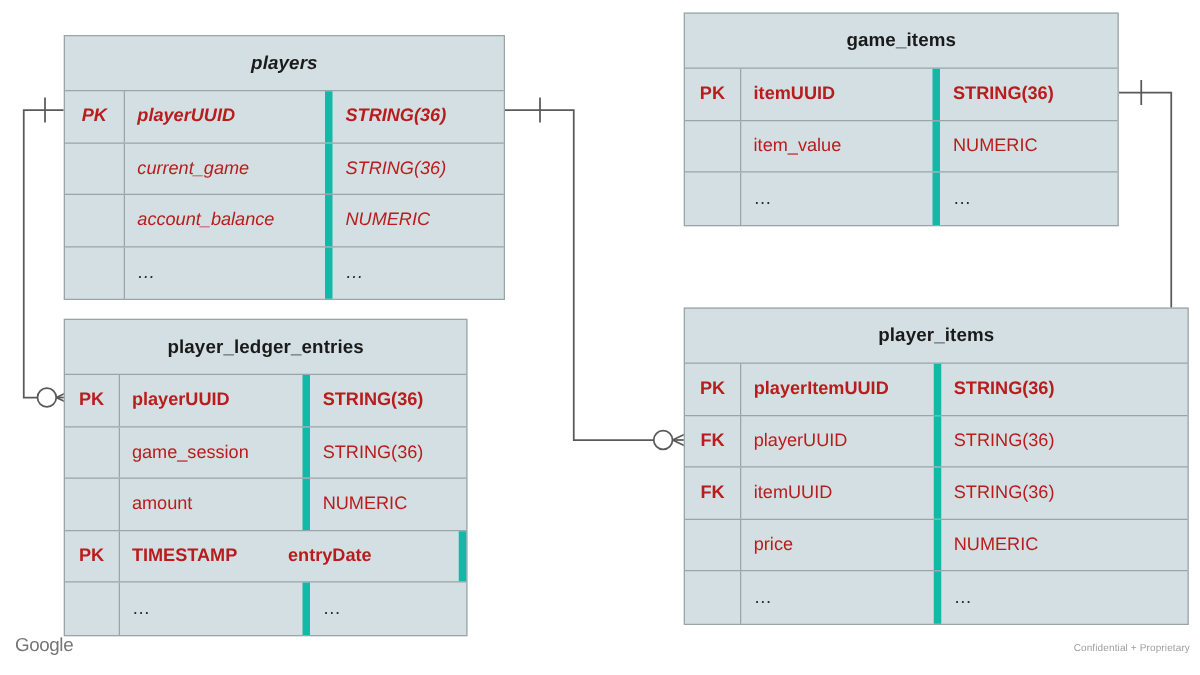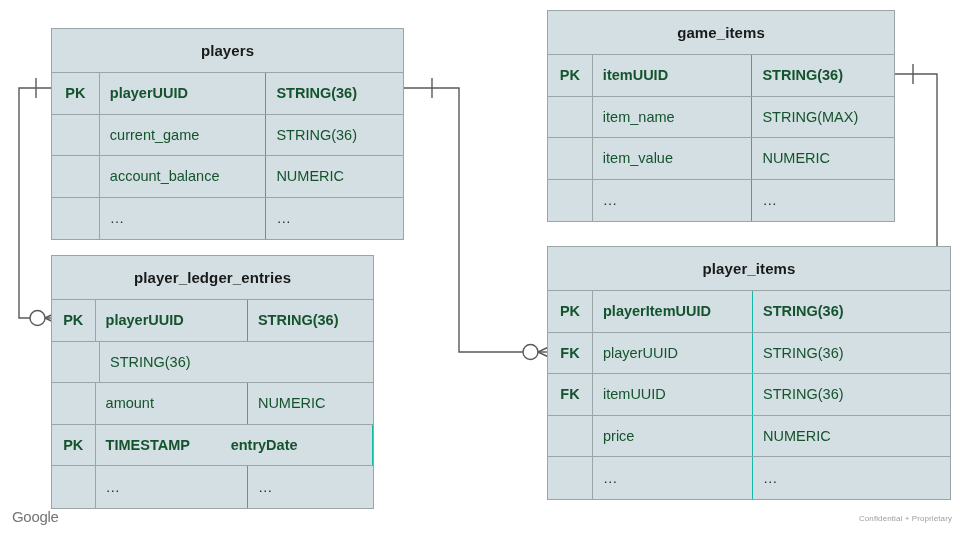--- a/index.html
+++ b/index.html
@@ -71,32 +71,32 @@
     box-sizing: border-box;
   }
   .entity .row.last {
     border-bottom: none;
   }
   .entity .cell {
     display: flex;
     align-items: center;
     box-sizing: border-box;
     font-size: 14.5px;
-    color: #14532d;
+    color: #b91c1c;
     overflow: hidden;
     white-space: nowrap;
   }
   .entity .cell.key {
     justify-content: center;
     font-weight: bold;
     border-right: 1px solid #9aa5a8;
   }
   .entity .cell.name {
     padding-left: 10px;
-    border-right: 1px solid #14b8a6;
+    border-right: 6px solid #14b8a6;
   }
   .entity .cell.type {
     padding-left: 10px;
   }
   .entity .row.bold .cell.name,
   .entity .row.bold .cell.type {
     font-weight: bold;
   }
   .entity .cell.ellipsis {
     color: #2b2b2b;
@@ -107,21 +107,21 @@
   .left .cell.key  { width: 48px; }
   .left .cell.name { width: 167px; }
   .left .cell.type { width: 137px; }
 
   
   .right .cell.key  { width: 45px; }
   .right .cell.name { width: 160px; }
   .right .cell.type { width: 142px; }
 
   
-  #ent-players            { left: 51px;  top: 28px;  width: 353px; }
+  #ent-players            { left: 51px;  top: 28px;  width: 353px; font-style: italic; }
   #ent-ledger             { left: 51px;  top: 255px; width: 323px; }
   #ent-game-items         { left: 547px; top: 10px;  width: 348px; }
   #ent-player-items       { left: 547px; top: 246px; width: 404px; }
 
   
   #footer-logo {
     position: absolute;
     left: 12px;
     top: 508px;
     font-size: 15px;
@@ -215,20 +215,21 @@
     <div class="title-row">
       <span class="title-text">player_ledger_entries</span>
     </div>
     <div class="row bold">
       <div class="cell key">PK</div>
       <div class="cell name">playerUUID</div>
       <div class="cell type">STRING(36)</div>
     </div>
     <div class="row">
       <div class="cell key"></div>
+      <div class="cell name">game_session</div>
       <div class="cell type">STRING(36)</div>
     </div>
     <div class="row">
       <div class="cell key"></div>
       <div class="cell name">amount</div>
       <div class="cell type">NUMERIC</div>
     </div>
     <div class="row bold">
       <div class="cell key">PK</div>
       <div class="cell type">TIMESTAMP</div>
@@ -245,25 +246,20 @@
     <div class="title-row">
       <span class="title-text">game_items</span>
     </div>
     <div class="row bold">
       <div class="cell key">PK</div>
       <div class="cell name">itemUUID</div>
       <div class="cell type">STRING(36)</div>
     </div>
     <div class="row">
       <div class="cell key"></div>
-      <div class="cell name">item_name</div>
-      <div class="cell type">STRING(MAX)</div>
-    </div>
-    <div class="row">
-      <div class="cell key"></div>
       <div class="cell name">item_value</div>
       <div class="cell type">NUMERIC</div>
     </div>
     <div class="row last">
       <div class="cell key"></div>
       <div class="cell name ellipsis">…</div>
       <div class="cell type ellipsis">…</div>
     </div>
   </div>
 

